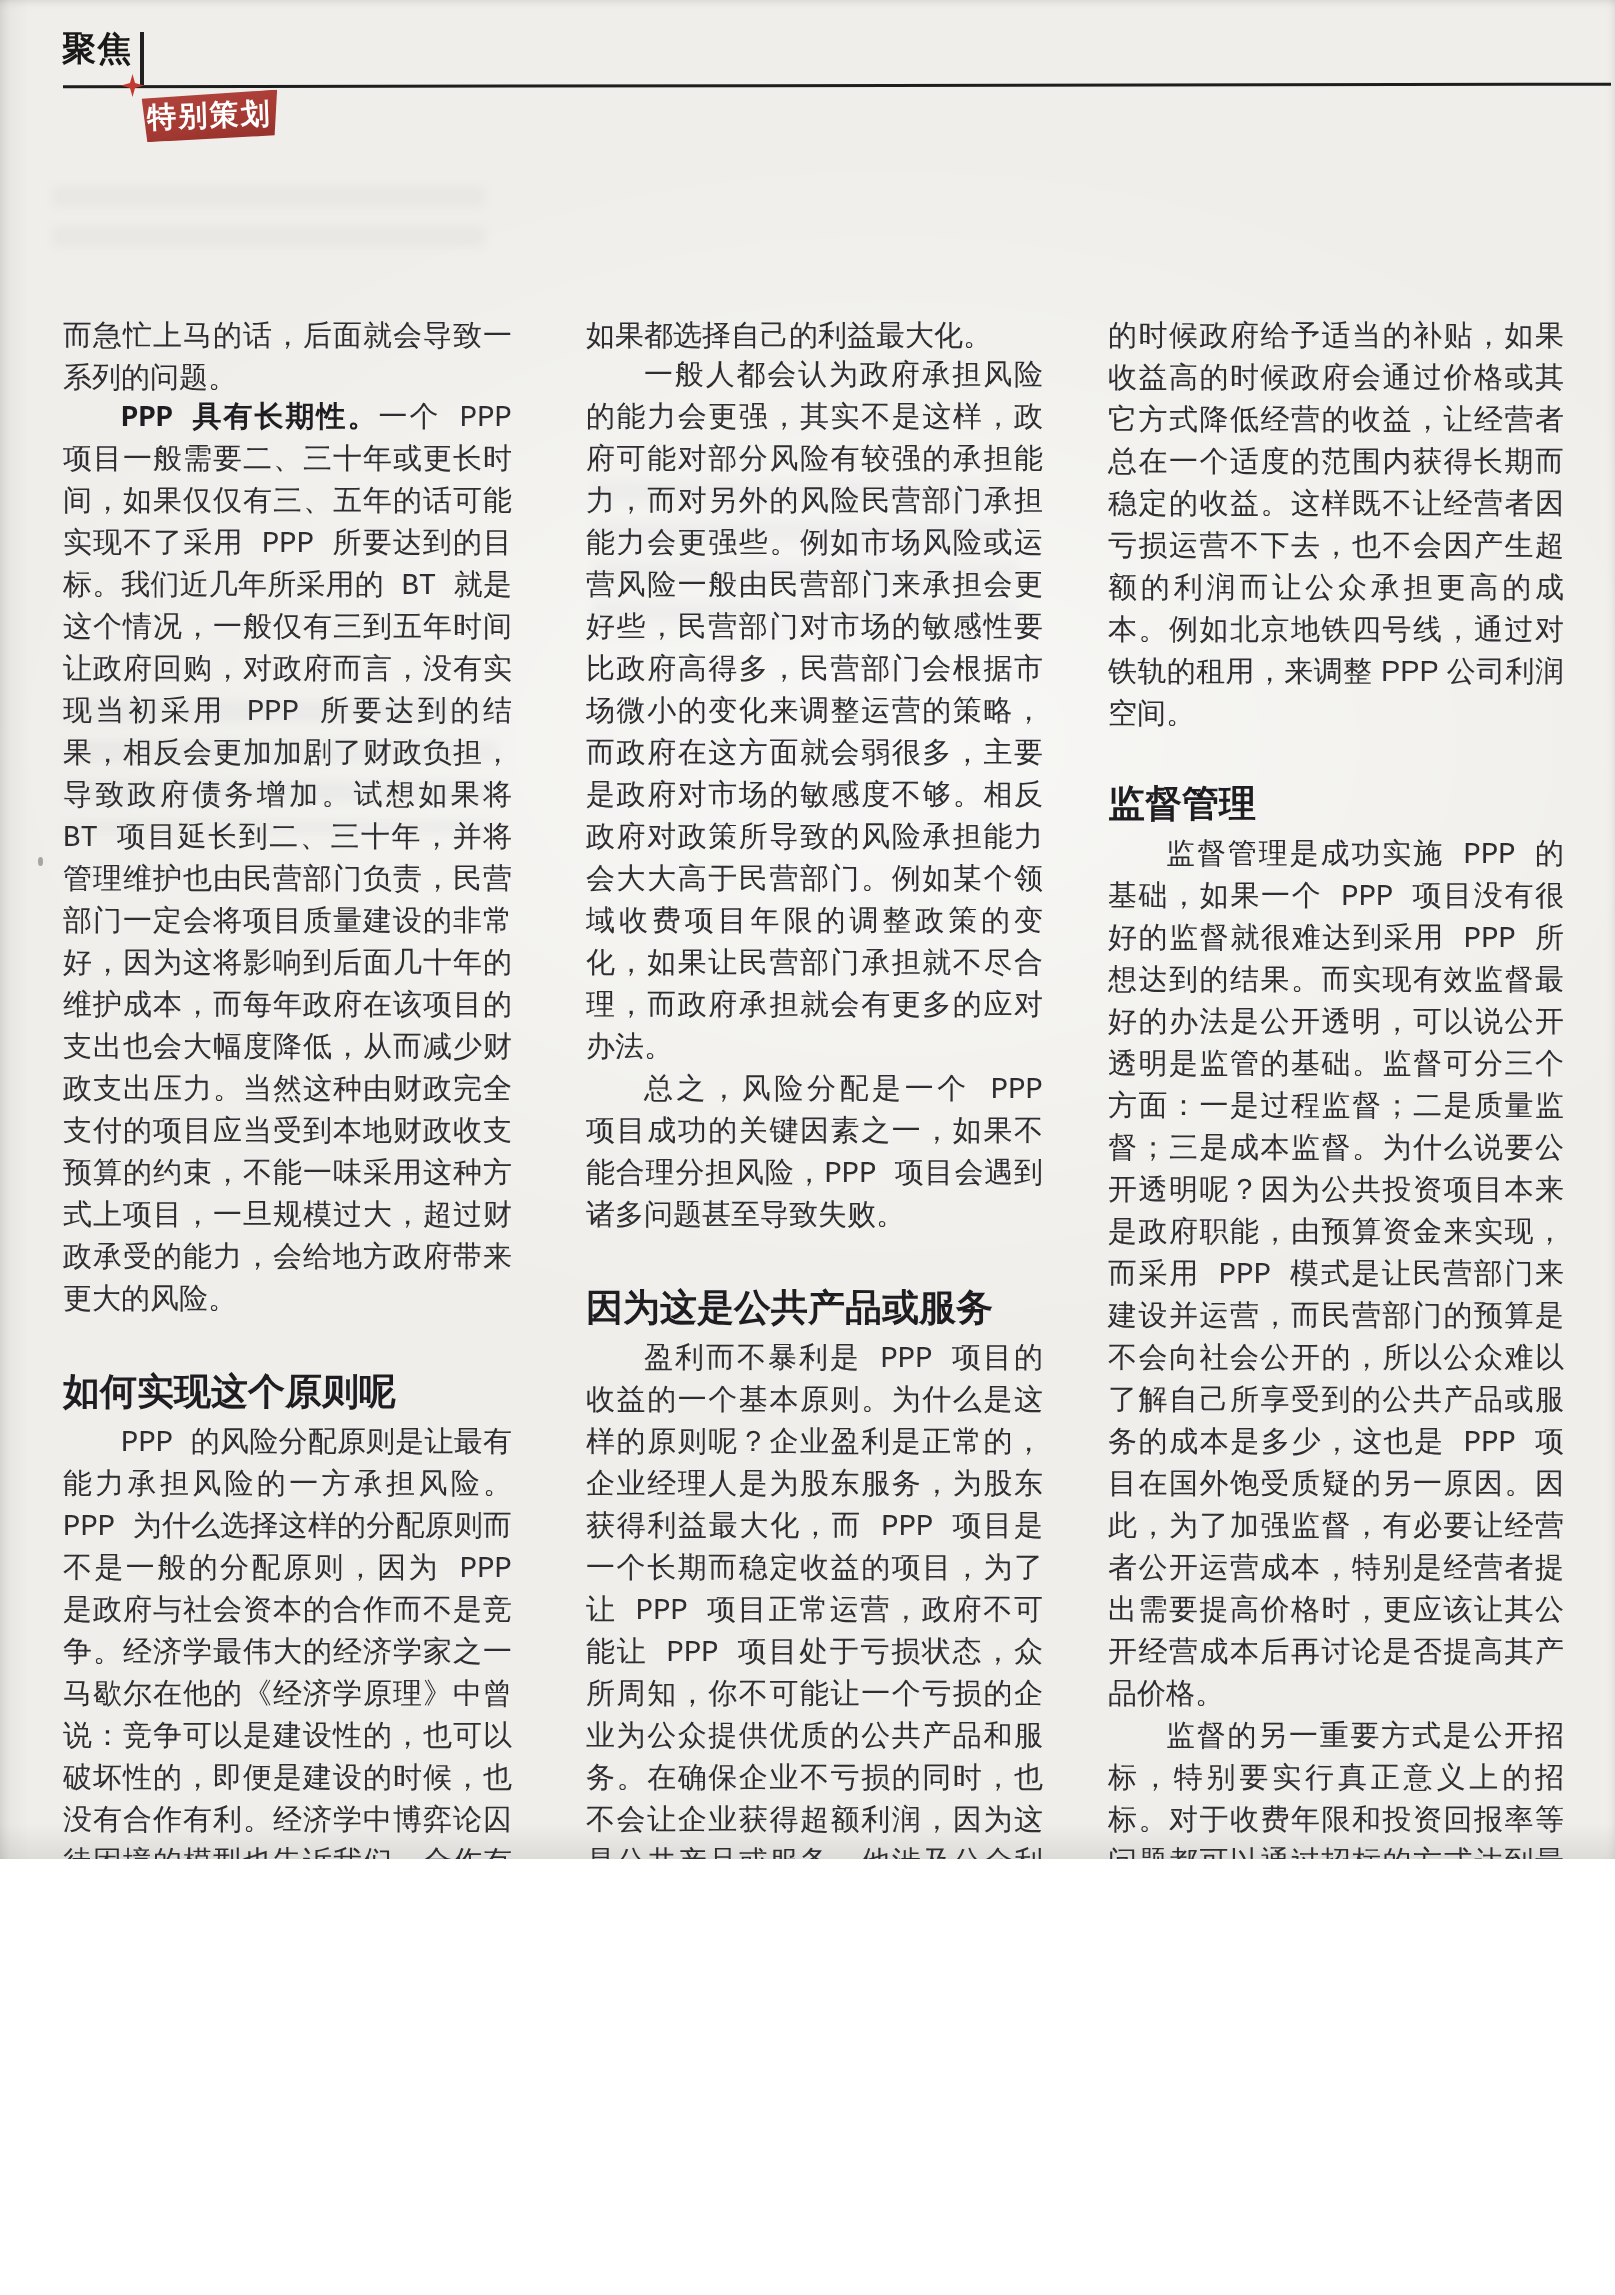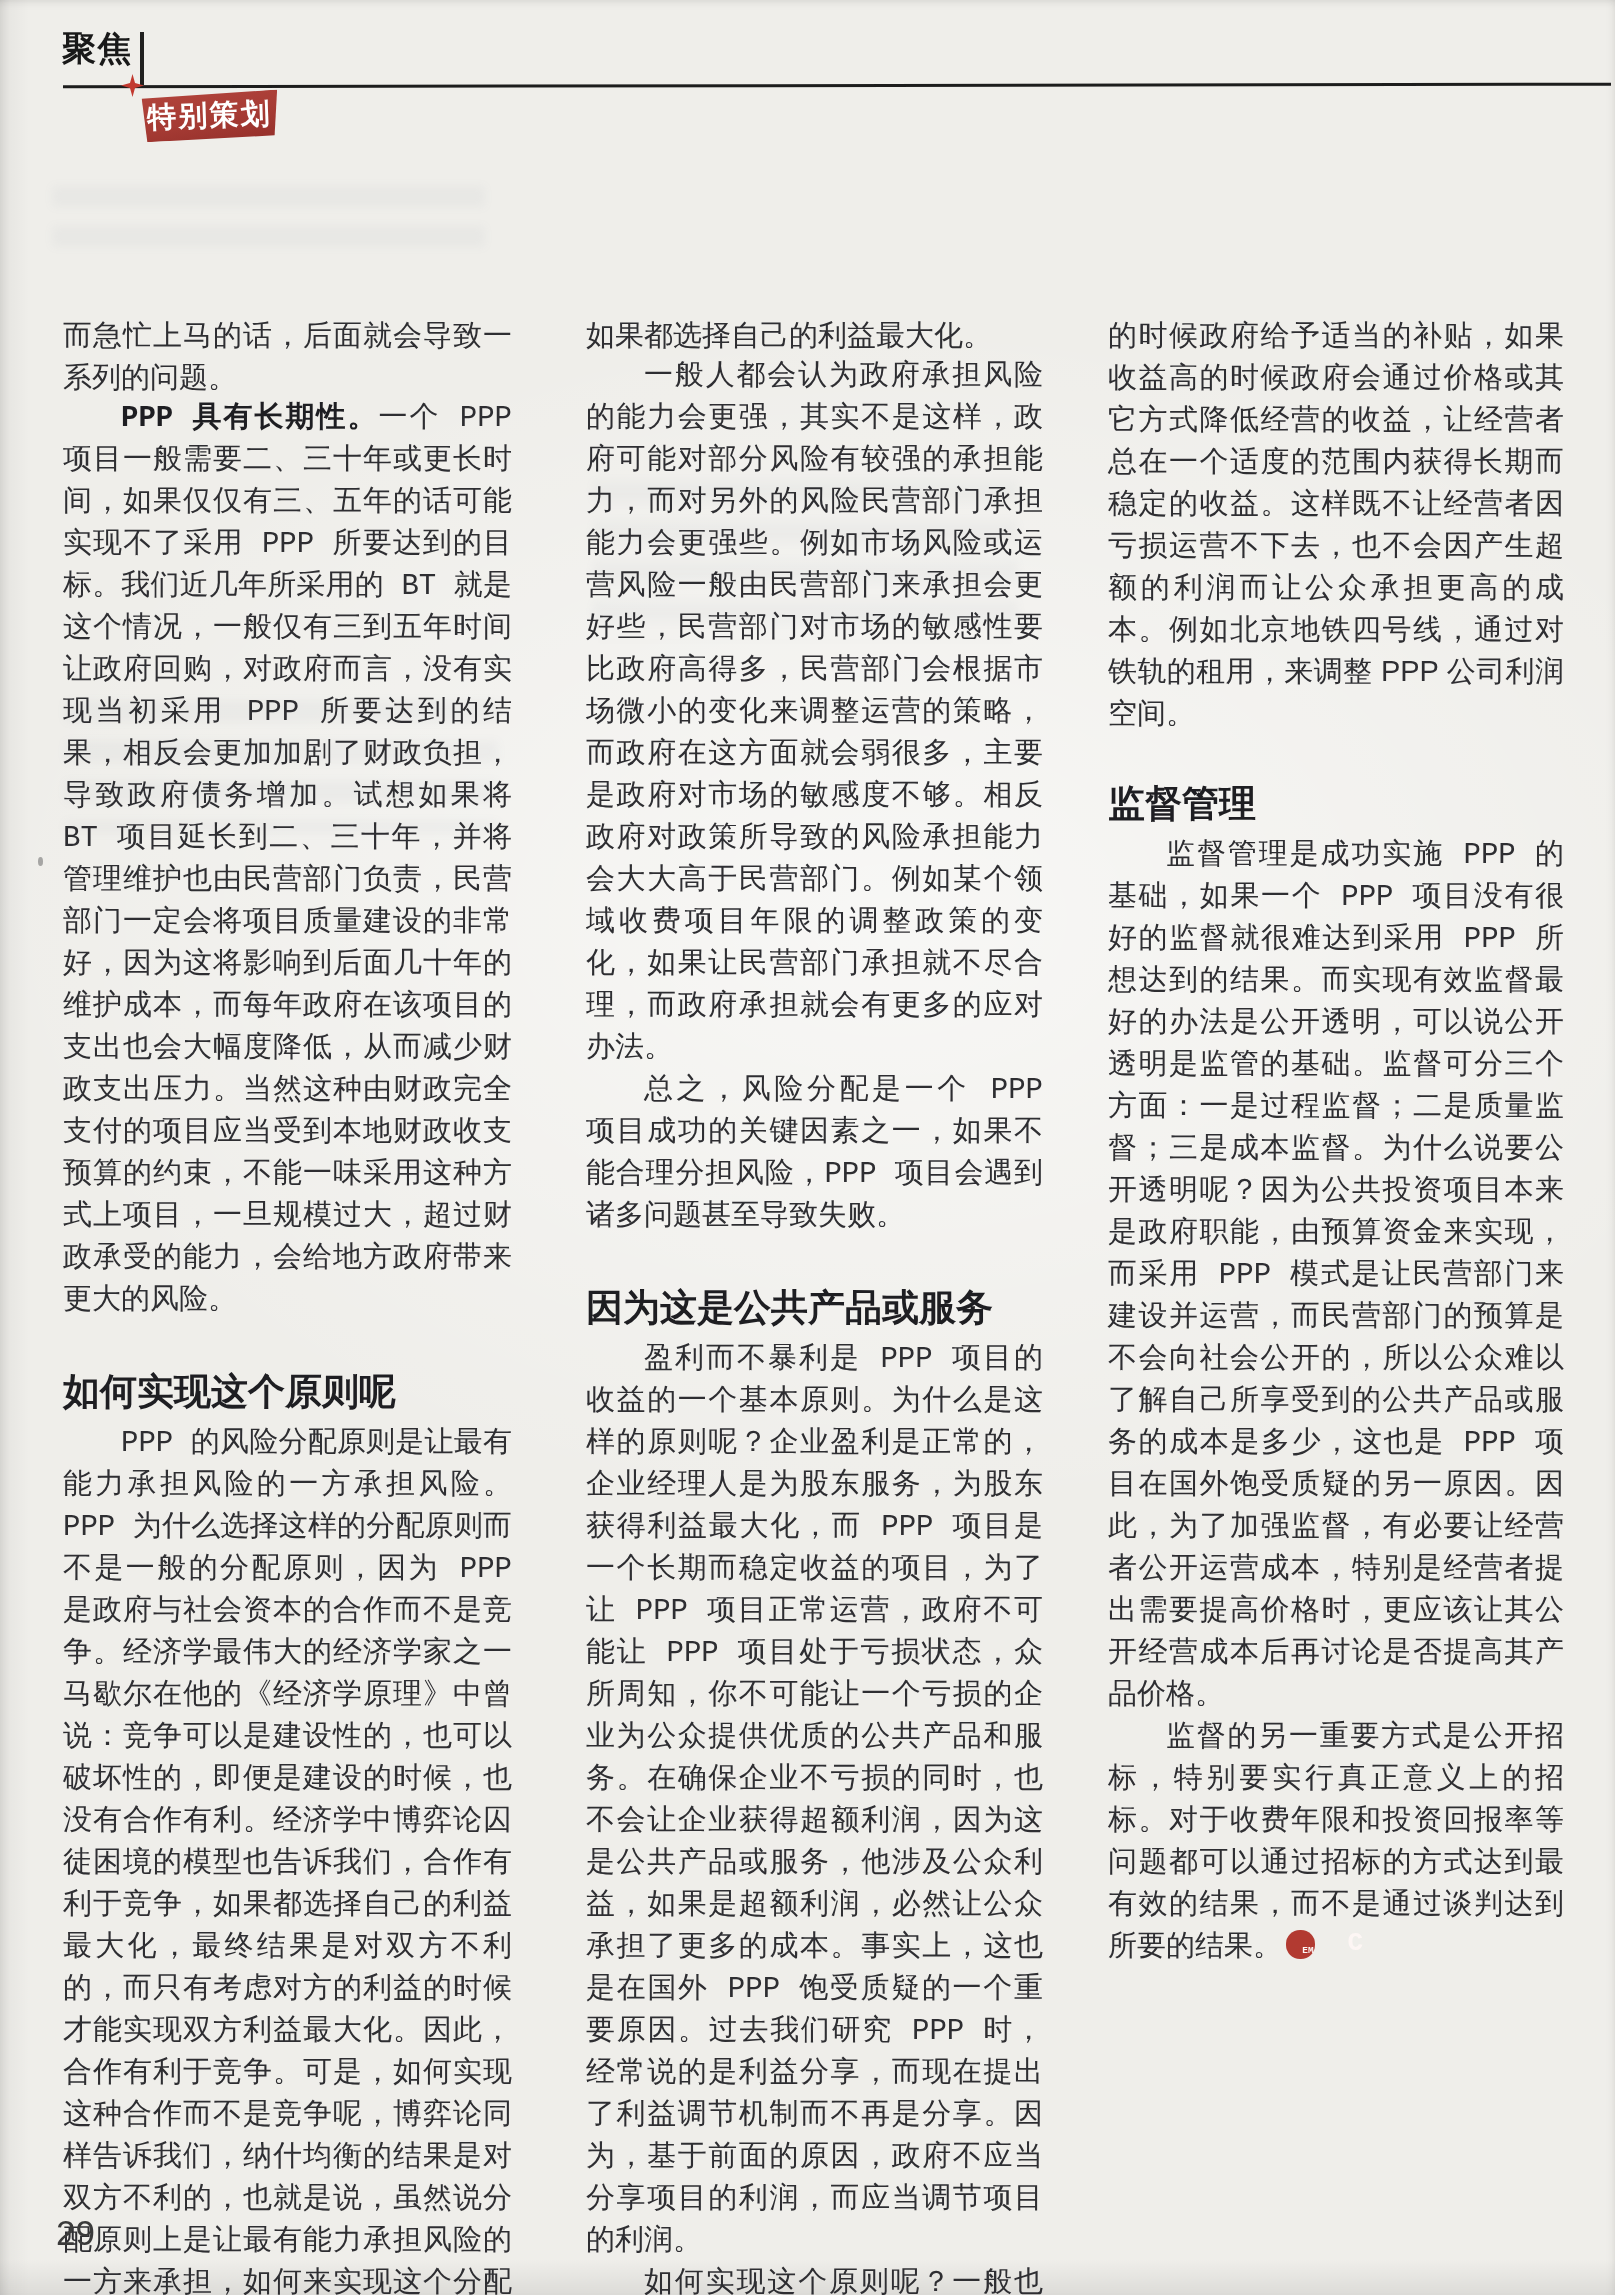--- a/index.html
+++ b/index.html
@@ -1,21 +1,21 @@
 <!DOCTYPE html>
 <html style="font-size:11.5px"><head>
 <meta charset="utf-8">
 <style>
   html,body{margin:0;padding:0;}
   body{
     width:1615px;height:2295px;
     font-family:"Liberation Sans","DejaVu Sans",sans-serif;
   }
   .page{
-    position:relative;width:1615px;height:2295px;overflow:hidden;
+    position:relative;width:1615px;height:1859px;overflow:hidden;
     background:
       radial-gradient(1298px 865px at 55% 40%, rgba(255,255,255,.55), rgba(255,255,255,0) 70%),
       linear-gradient(90deg, rgba(0,0,0,.10) 0px, rgba(0,0,0,.03) 10px, rgba(0,0,0,0) 29px),
       linear-gradient(0deg, rgba(0,0,0,.08) 0px, rgba(0,0,0,0) 36px),
       #efeeea;
     box-shadow: inset 0 7.2px 11.5px -8.7px rgba(0,0,0,.18), inset -7.2px 0 11.5px -8.7px rgba(0,0,0,.12);
     color:#2e2e32;
   }
   
   .focus-logo{

